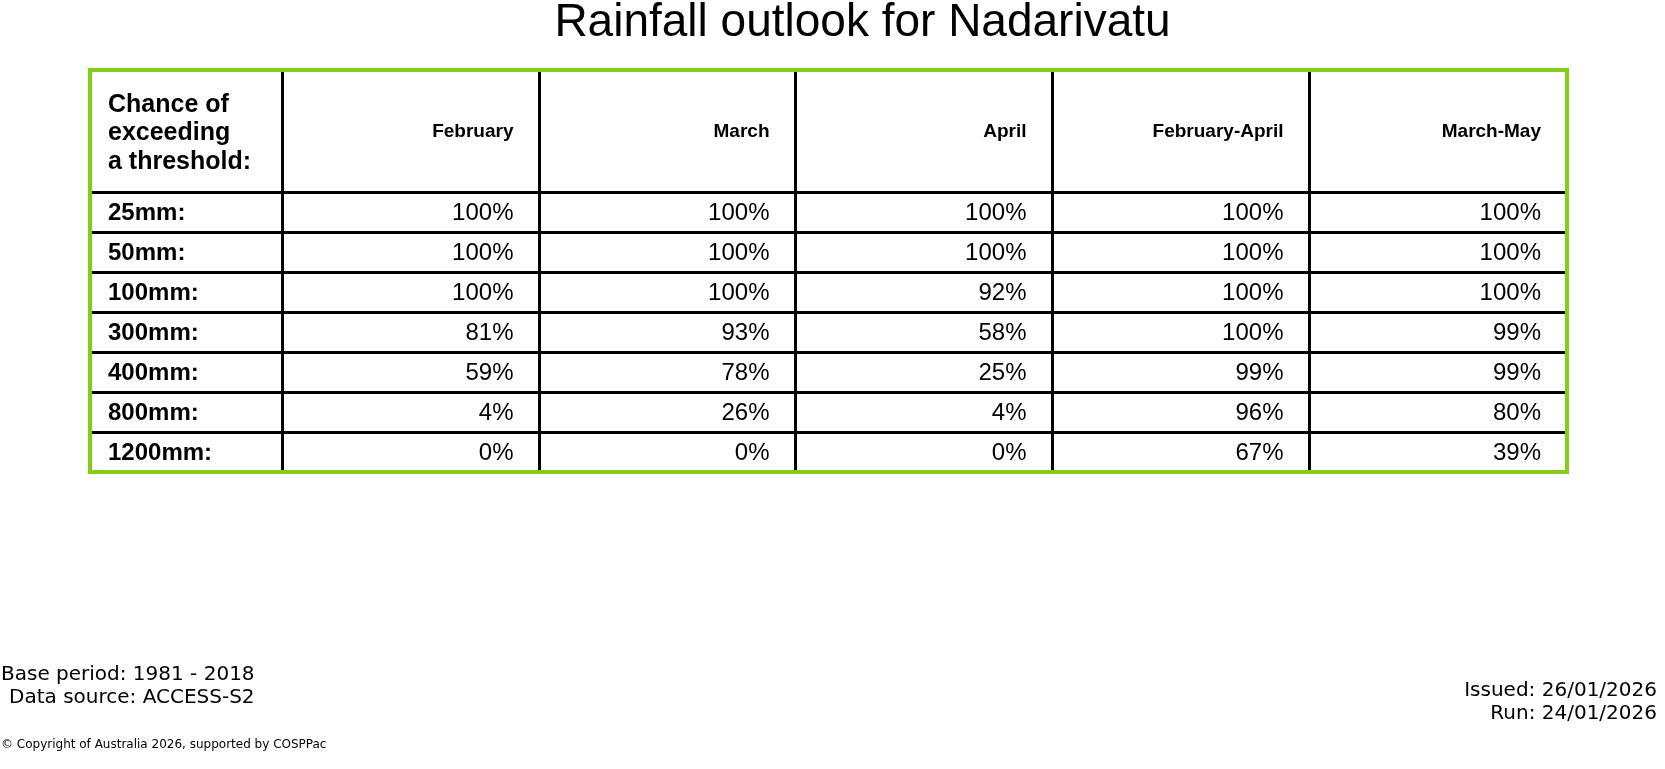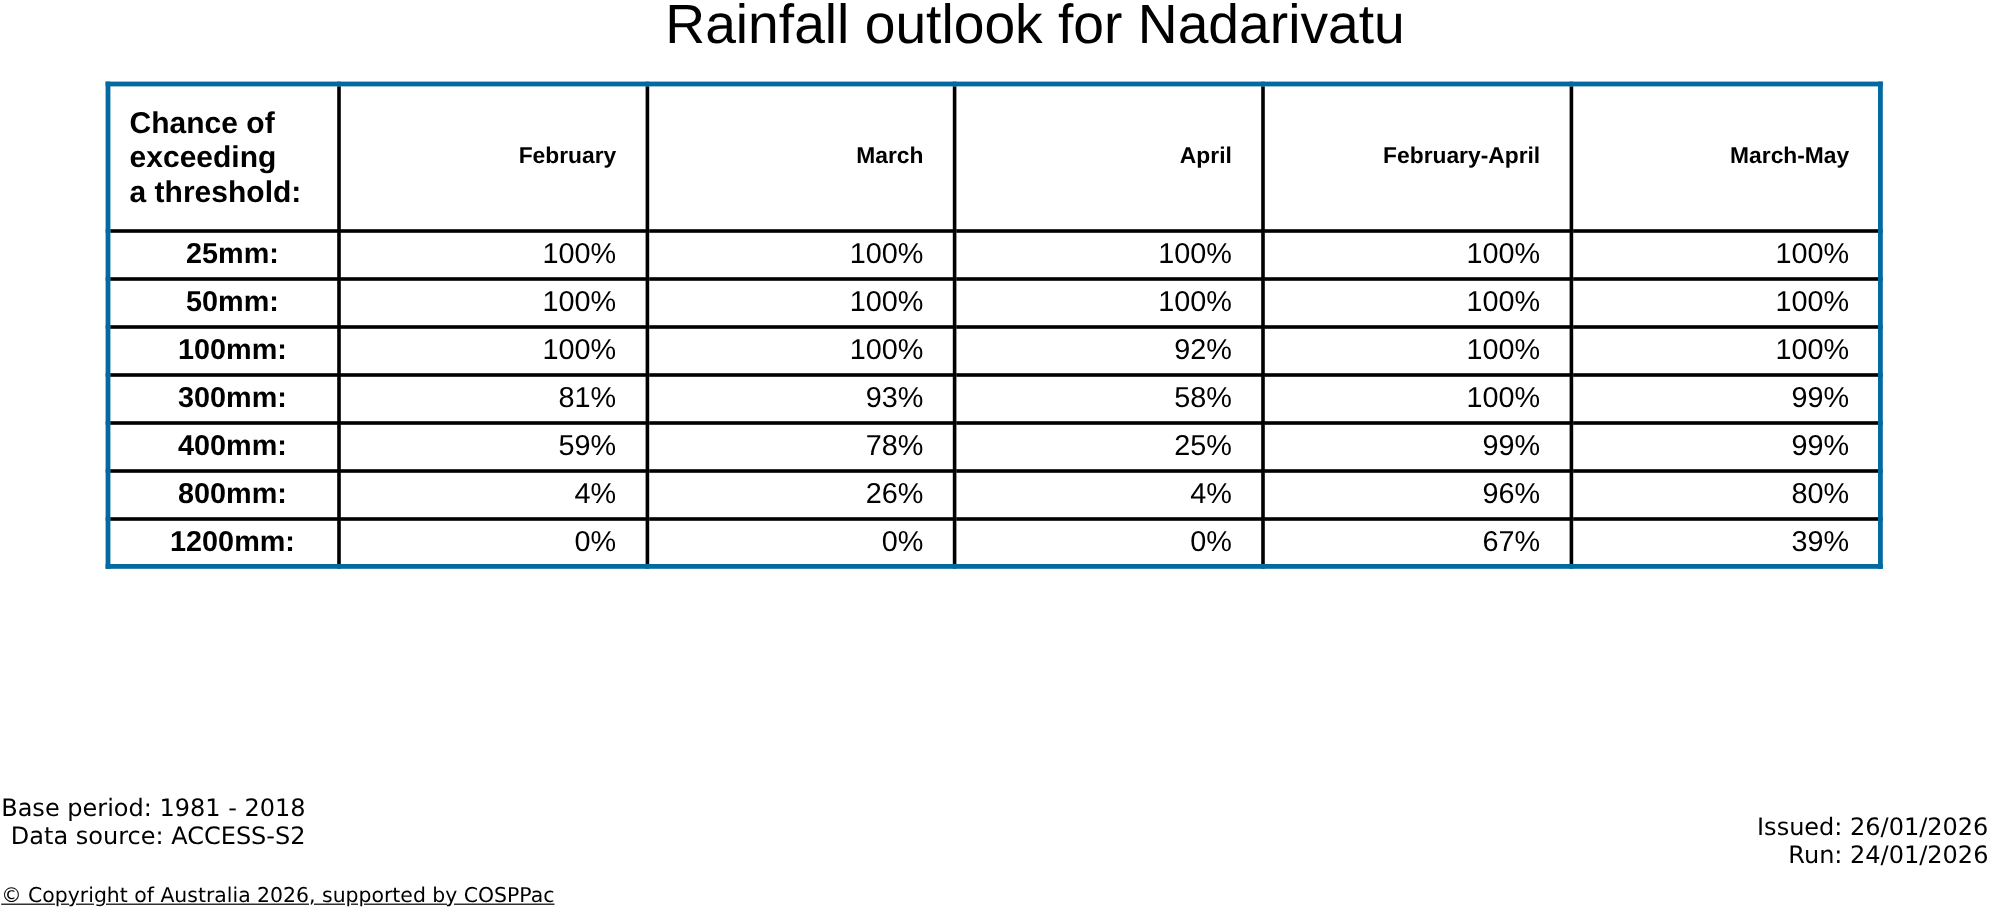--- a/index.html
+++ b/index.html
@@ -22,21 +22,21 @@
     font-weight: normal;
     white-space: nowrap;
   }
   table.outlook {
     position: absolute;
     left: 88px;
     top: 68px;
     width: 1477px;
     border-collapse: collapse;
     table-layout: fixed;
-    border: 4px solid #0369a1;
+    border: 4px solid #84cc16;
   }
   table.outlook th, table.outlook td {
     border: 3px solid #000;
     overflow: hidden;
   }
   tr.header-row { height: 122px; }
   tr.data-row  { height: 40px; }
   th.corner {
     text-align: left;
     vertical-align: middle;
@@ -47,21 +47,21 @@
     line-height: 1.14;
   }
   th.colhead {
     text-align: right;
     vertical-align: middle;
     padding-right: 24px;
     font-size: 19px;
     font-weight: bold;
   }
   th.rowlabel {
-    text-align: center;
+    text-align: left;
     vertical-align: middle;
     padding-left: 16px;
     font-size: 24px;
     font-weight: bold;
   }
   td.value {
     text-align: right;
     vertical-align: middle;
     padding-right: 24px;
     font-size: 24px;
@@ -85,22 +85,21 @@
     font-size: 20px;
     line-height: 23px;
     text-align: right;
     margin-top: 16px;
   }
   .copyright {
     position: absolute;
     left: 1px;
     top: 737px;
     font-family: "DejaVu Sans", sans-serif;
-    font-size: 17px;
-    text-decoration: underline;
+    font-size: 12px;
   }
 </style>
 </head>
 <body>
 
 <div class="title">Rainfall outlook for Nadarivatu</div>
 
 <table class="outlook">
   <colgroup>
     <col style="width:192px">

